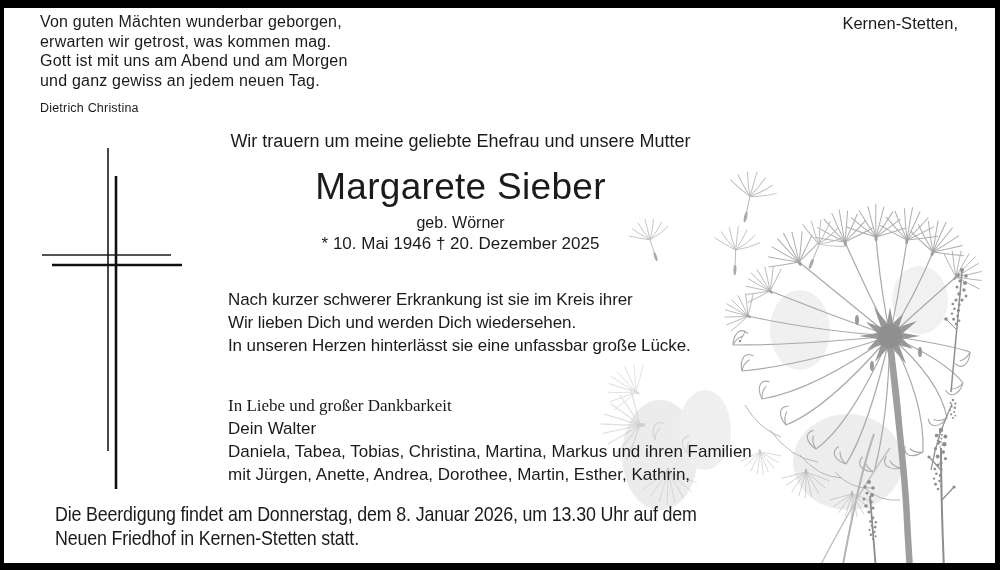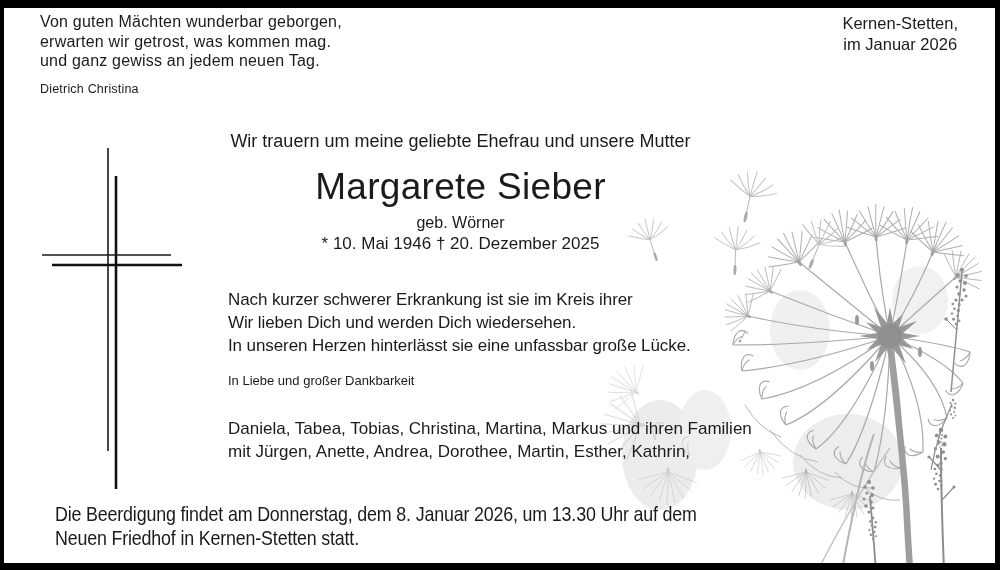--- a/index.html
+++ b/index.html
@@ -18,21 +18,21 @@
   .quote-author{margin-top:9px;font-size:12.5px;letter-spacing:.2px;}
   .place-date{position:absolute;right:42px;top:13px;text-align:center;font-size:16.5px;line-height:21px;margin-left:20px;}
   .center-col{position:absolute;left:228px;width:465px;text-align:center;}
   .intro{top:131px;font-size:18px;}
   .name{top:166px;font-size:37px;letter-spacing:.3px;}
   .maiden{top:214px;font-size:16px;text-align:center;}
   .dates{top:234px;font-size:17px;}
   .dates .death{}
   .left-col{position:absolute;left:228px;text-align:left;}
   .body-text{top:288px;font-size:17px;line-height:23.2px;letter-spacing:-.1px;}
-  .gratitude{top:373px;font-size:13px;}
+  .gratitude{top:396px;font-size:17px;font-family:Liberation Serif, serif;}
   .mourners{top:417px;font-size:17px;line-height:23.2px;}
   .funeral{
     position:absolute;left:55px;top:502px;font-size:21px;line-height:23.5px;
     transform:scaleX(.85);transform-origin:left top;letter-spacing:-.2px;
   }
   .art{position:absolute;pointer-events:none;}
 </style>
 </head>
 <body>
 
@@ -203,46 +203,47 @@
 <svg class="art" style="left:36px;top:144px;width:150px;height:350px;" viewBox="0 0 150 350" xmlns="http://www.w3.org/2000/svg">
   <line x1="72" y1="4" x2="72" y2="307" stroke="#1a1a1a" stroke-width="1.6"></line>
   <line x1="80" y1="32" x2="80" y2="345" stroke="#111111" stroke-width="2.6"></line>
   <line x1="6" y1="111" x2="135" y2="111" stroke="#1a1a1a" stroke-width="1.6"></line>
   <line x1="16" y1="121" x2="146" y2="121" stroke="#111111" stroke-width="2.6"></line>
 </svg>
 
 <div class="quote">
   <div>Von guten Mächten wunderbar geborgen,</div>
   <div>erwarten wir getrost, was kommen mag.</div>
+  <div>Gott ist mit uns am Abend und am Morgen</div>
   <div>und ganz gewiss an jedem neuen Tag.</div>
   <div class="quote-author">Dietrich Christina</div>
 </div>
 
 <div class="place-date">
   <div>Kernen-Stetten,</div>
-  <div>im Januar 2026</div>
 </div>
 
 <div class="center-col intro">Wir trauern um meine geliebte Ehefrau und unsere Mutter</div>
 <div class="center-col name">Margarete Sieber</div>
 <div class="center-col maiden">geb. Wörner</div>
 <div class="center-col dates">
   <span class="birth">* 10. Mai 1946</span>
   <span class="death">† 20. Dezember 2025</span>
 </div>
 
 <div class="left-col body-text">
   <div>Nach kurzer schwerer Erkrankung ist sie im Kreis ihrer</div>
   <div>Wir lieben Dich und werden Dich wiedersehen.</div>
   <div>In unseren Herzen hinterlässt sie eine unfassbar große Lücke.</div>
 </div>
 
 <div class="left-col gratitude">In Liebe und großer Dankbarkeit</div>
 
 <div class="left-col mourners">
+  <div>Dein Walter</div>
   <div>Daniela, Tabea, Tobias, Christina, Martina, Markus und ihren Familien</div>
   <div>mit Jürgen, Anette, Andrea, Dorothee, Martin, Esther, Kathrin,</div>
 </div>
 
 <div class="funeral">
   <div>Die Beerdigung findet am Donnerstag, dem 8. Januar 2026, um 13.30 Uhr auf dem</div>
   <div>Neuen Friedhof in Kernen-Stetten statt.</div>
 </div>
 
 <div class="frame"></div>

